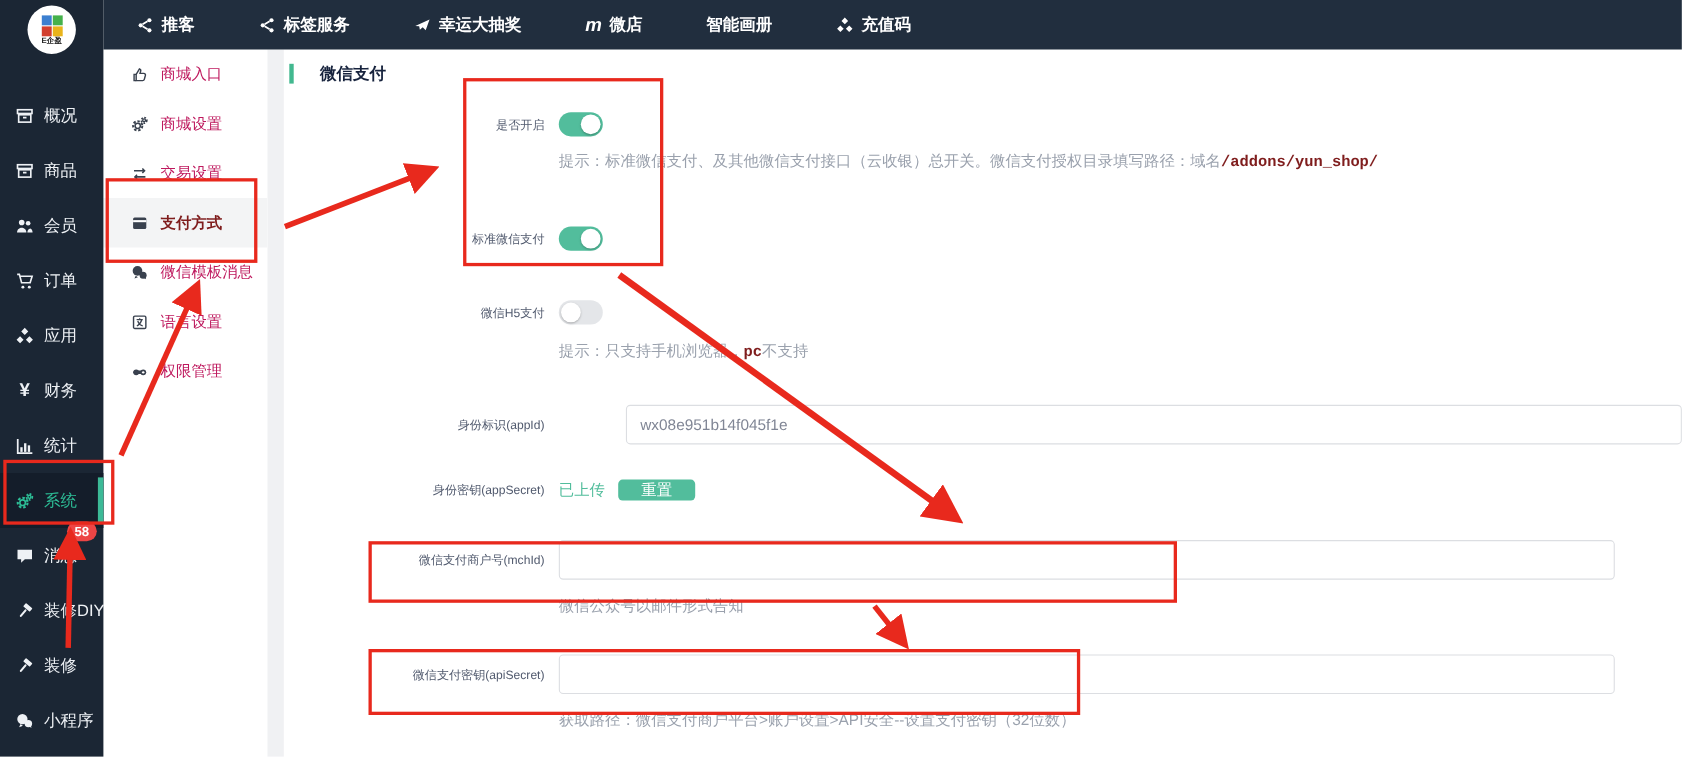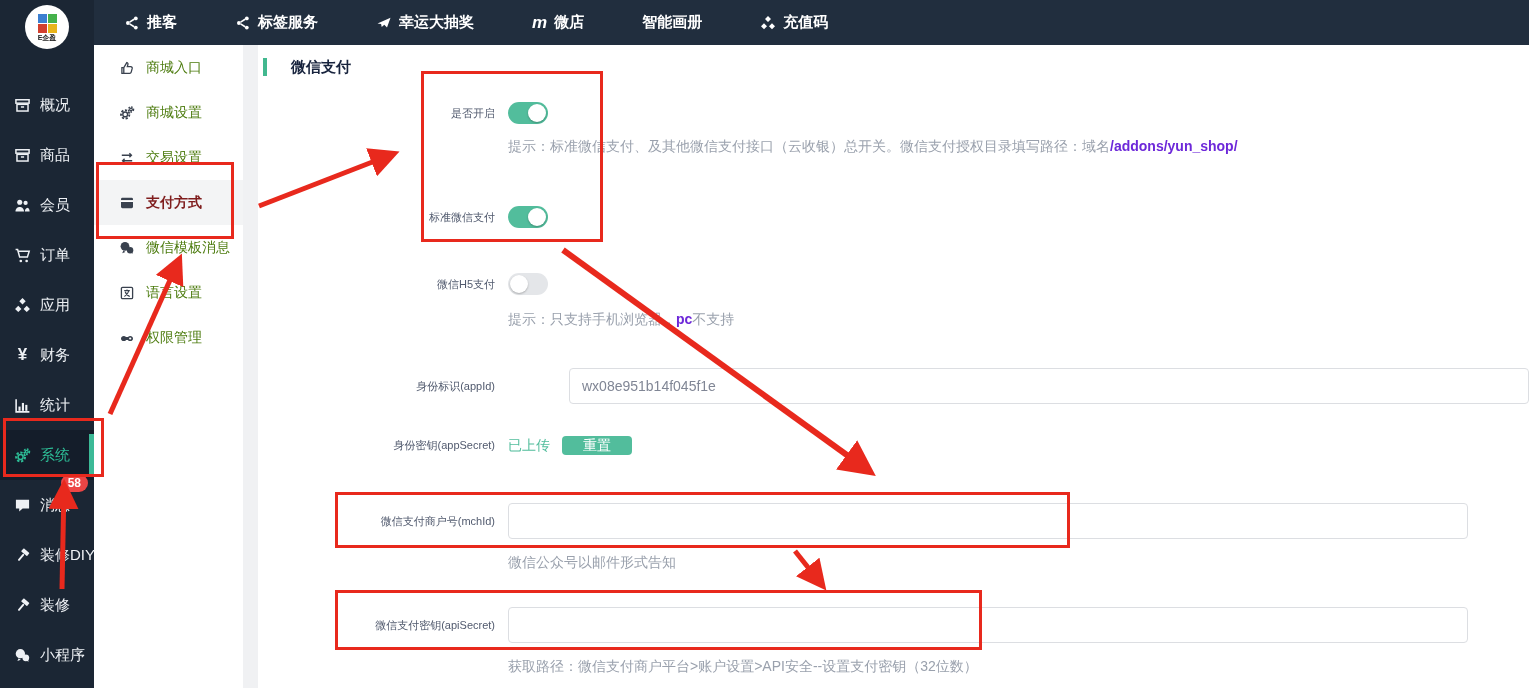--- a/index.html
+++ b/index.html
@@ -60,21 +60,21 @@
     border-radius: 11px; padding: 3px 7px; line-height: 1; z-index: 7;
   }
 
   
   .submenu {
     position: absolute; left: 94px; top: 45px; width: 149px; bottom: 0;
     background: #ffffff; z-index: 4;
   }
   .submenu-item {
     height: 45px; display: flex; align-items: center; gap: 11px;
-    padding-left: 25px; color: #4d7c0f; font-size: 14px; cursor: pointer;
+    padding-left: 25px; color: #be185d; font-size: 14px; cursor: pointer;
     white-space: nowrap;
   }
   .submenu-item svg.ic2 { color: #39414e; }
   .submenu-item.active { background: #f3f4f5; color: #7f1d1d; font-weight: bold; }
   .gapstrip {
     position: absolute; left: 243px; top: 45px; width: 15px; bottom: 0;
     background: #f0f1f3; z-index: 3;
   }
 
   
@@ -83,21 +83,21 @@
     background: #fff; padding-top: 13px; z-index: 2;
   }
   .page-title { display: flex; align-items: center; height: 18px; }
   .title-bar { width: 4px; height: 18px; background: #42b88f; margin-left: 5px; }
   .title-text { font-size: 15px; font-weight: bold; color: #17233d; margin-left: 24px; }
 
   .form { margin-top: 26px; }
   .row { display: flex; align-items: center; }
   .flabel { width: 250px; text-align: right; padding-right: 13px; color: #515a6e; font-size: 11px; flex: none; white-space: nowrap; }
   .hint { margin-left: 250px; font-size: 14px; color: #9aa1ad; white-space: nowrap; }
-  .hint b { color: #6d28d9; }
+  .hint b { color: #7f1d1d; font-family: Liberation Mono, monospace; }
 
   .toggle {
     width: 40px; height: 22px; border-radius: 11px; background: #e4e6e9;
     position: relative; cursor: pointer; flex: none;
   }
   .toggle .knob {
     position: absolute; top: 2px; left: 2px; width: 18px; height: 18px;
     border-radius: 50%; background: #fff; box-shadow: 0 1px 2px rgba(0,0,0,.25);
     transition: left .2s;
   }
@@ -117,21 +117,21 @@
   }
 
   
   .r-enable   { margin-top: 0; }
   .h-enable   { margin-top: 14px; }
   .r-standard { margin-top: 50px; }
   .r-h5       { margin-top: 45px; }
   .h-h5       { margin-top: 16px; }
   .r-appid    { margin-top: 39px; justify-content: space-between; }
   .r-appsecret{ margin-top: 32px; }
-  .r-mchid    { margin-top: 48px; }
+  .r-mchid    { margin-top: 36px; }
   .h-mchid    { margin-top: 15px; }
   .r-apisecret{ margin-top: 35px; }
   .h-apisecret{ margin-top: 15px; }
 
   
   .anno {
     position: absolute; border: 3px solid #e8291d; pointer-events: none; z-index: 50;
   }
   .arrow-layer {
     position: absolute; left: 0; top: 0; width: 1529px; height: 688px;

